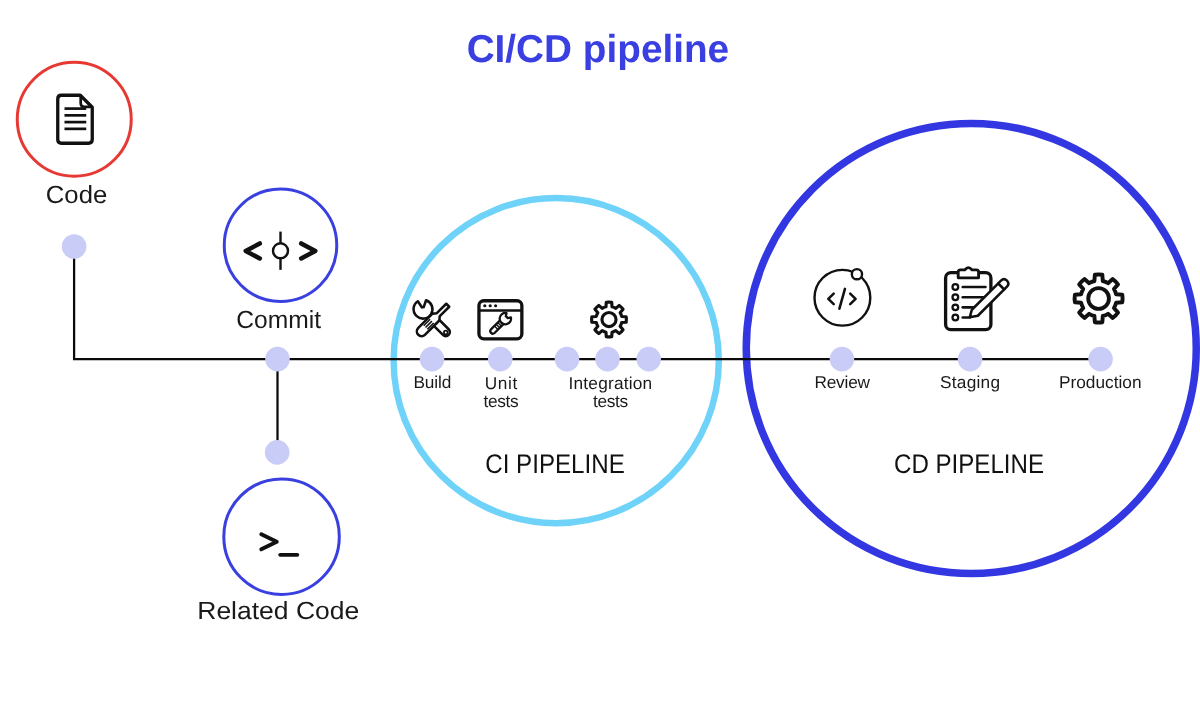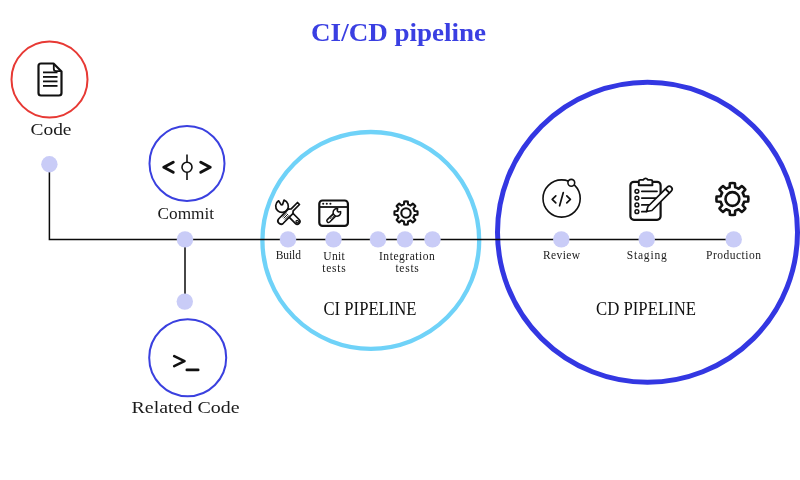--- a/index.html
+++ b/index.html
@@ -1,17 +1,17 @@
 <!DOCTYPE html>
 <html><head>
 <meta charset="utf-8">
 <style>
   html,body { margin:0; padding:0; background:#ffffff; }
   .wrap { position:relative; width:800px; height:480px; overflow:hidden;
-          font-family:Liberation Serif, serif; }
+          font-family:Liberation Sans, sans-serif; }
   svg { position:absolute; left:0; top:0; }
 </style>
 </head>
 <body>
 <div class="wrap">
 <svg width="800" height="480" viewBox="0 0 800 480">
   <circle cx="370.8" cy="240.4" r="108.4" fill="none" stroke="#6fd2f8" stroke-width="4.3"></circle>
   <circle cx="647.5" cy="232.3" r="150" fill="none" stroke="#3337e2" stroke-width="5"></circle>
 
   <path d="M 49.4 164.3 L 49.4 239.4 L 733.7 239.4" fill="none" stroke="#0a0a0a" stroke-width="1.5"></path>

